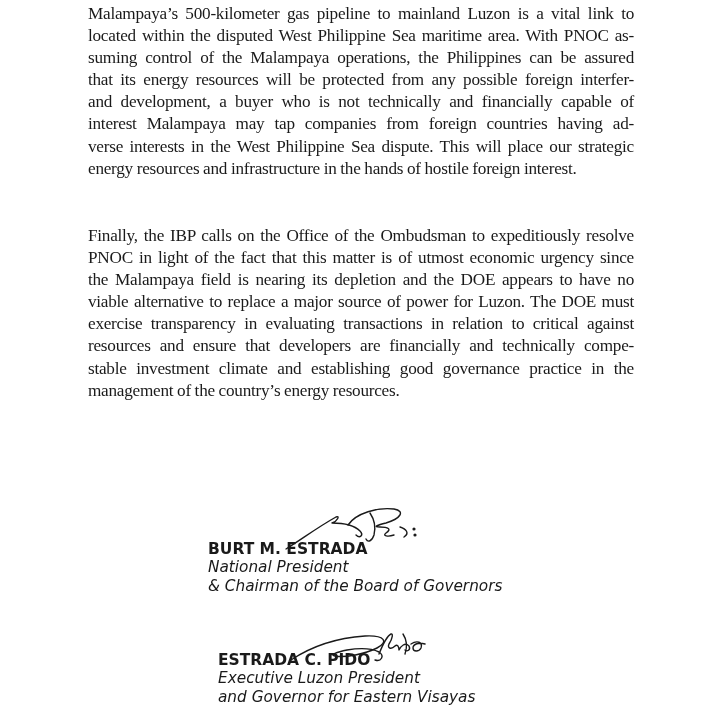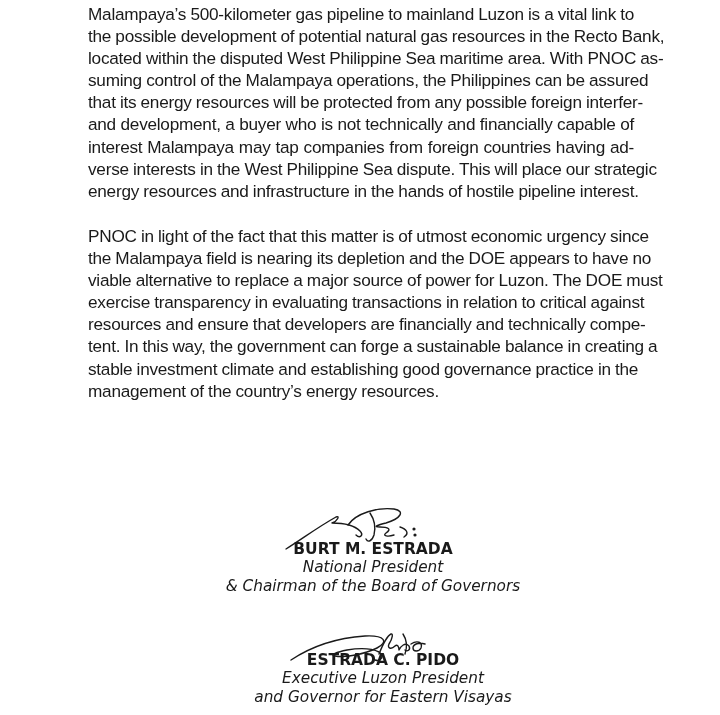--- a/index.html
+++ b/index.html
@@ -15,21 +15,21 @@
       color: #1a1a1a;
       font-family: "DejaVu Sans", "Liberation Sans", sans-serif;
     }
     .page {
       position: absolute;
       left: 88px;
       top: 0px;
       width: 546px;
     }
     .para {
-      font-family: Liberation Sans, sans-serif;
+      font-family: Liberation Serif, serif;
       font-size: 17.2px;
       line-height: 22.1px;
       text-align: justify;
       hyphens: manual;
       margin: 0;
       letter-spacing: -0.25px;
       word-spacing: -0.3px;
     }
     .para .ln {
       display: block;
@@ -40,21 +40,20 @@
     .para .ln.last {
       text-align-last: left;
     }
     .para-1 { position: absolute; top: 3px; left: 0; width: 546px; }
     .para-2 { position: absolute; top: 225px; left: 0; width: 546px; }
 
     .sig-block {
       position: absolute;
       left: 220px;
       width: 330px;
-      text-align: center;
       font-family: "DejaVu Sans", "Liberation Sans", sans-serif;
       color: #1a1a1a;
     }
     .sig-block .name {
       font-weight: bold;
       font-size: 15.5px;
       line-height: 18px;
       letter-spacing: 0px;
       position: relative;
       z-index: 1;
@@ -75,37 +74,36 @@
     .sig-svg-1 { left: 282px; top: 505px; width: 150px; height: 50px; }
     .sig-svg-2 { left: 285px; top: 624px; width: 150px; height: 42px; }
   </style>
 </head>
 <body>
 
 <div class="page">
 
   <p class="para para-1">
     <span class="ln">Malampaya’s 500-kilometer gas pipeline to mainland Luzon is a vital link to</span>
-    <span class="ln">the possible development of potential natural gas resources in the Recto Bank,</span>
     <span class="ln">located within the disputed West Philippine Sea maritime area. With PNOC as-</span>
     <span class="ln">suming control of the Malampaya operations, the Philippines can be assured</span>
     <span class="ln">that its energy resources will be protected from any possible foreign interfer-</span>
     <span class="ln">and development, a buyer who is not technically and financially capable of</span>
     <span class="ln">interest Malampaya may tap companies from foreign countries having ad-</span>
     <span class="ln">verse interests in the West Philippine Sea dispute. This will place our strategic</span>
-    <span class="ln last">energy resources and infrastructure in the hands of hostile pipeline interest.</span>
+    <span class="ln last">energy resources and infrastructure in the hands of hostile foreign interest.</span>
   </p>
 
   <p class="para para-2">
+    <span class="ln">Finally, the IBP calls on the Office of the Ombudsman to expeditiously resolve</span>
     <span class="ln">PNOC in light of the fact that this matter is of utmost economic urgency since</span>
     <span class="ln">the Malampaya field is nearing its depletion and the DOE appears to have no</span>
     <span class="ln">viable alternative to replace a major source of power for Luzon. The DOE must</span>
     <span class="ln">exercise transparency in evaluating transactions in relation to critical against</span>
     <span class="ln">resources and ensure that developers are financially and technically compe-</span>
-    <span class="ln">tent. In this way, the government can forge a sustainable balance in creating a</span>
     <span class="ln">stable investment climate and establishing good governance practice in the</span>
     <span class="ln last">management of the country’s energy resources.</span>
   </p>
 </div>
 
 <svg class="signature-svg sig-svg-1" viewBox="0 0 150 50" xmlns="http://www.w3.org/2000/svg">
   <g fill="none" stroke="#1a1a1a" stroke-width="1.4" stroke-linecap="round" stroke-linejoin="round">
     <path d="M4 44 C 20 34, 36 22, 54 12 C 58 10, 56 16, 50 18 C 62 18, 72 20, 78 26 C 82 30, 78 34, 74 30"></path>
     <path d="M66 20 C 74 8, 96 2, 112 4 C 124 6, 118 14, 104 18 C 96 20, 90 22, 98 22 C 106 22, 110 24, 104 28 C 100 31, 106 32, 112 30"></path>
     <path d="M88 8 C 92 14, 94 22, 92 30 C 90 36, 86 38, 84 34"></path>

